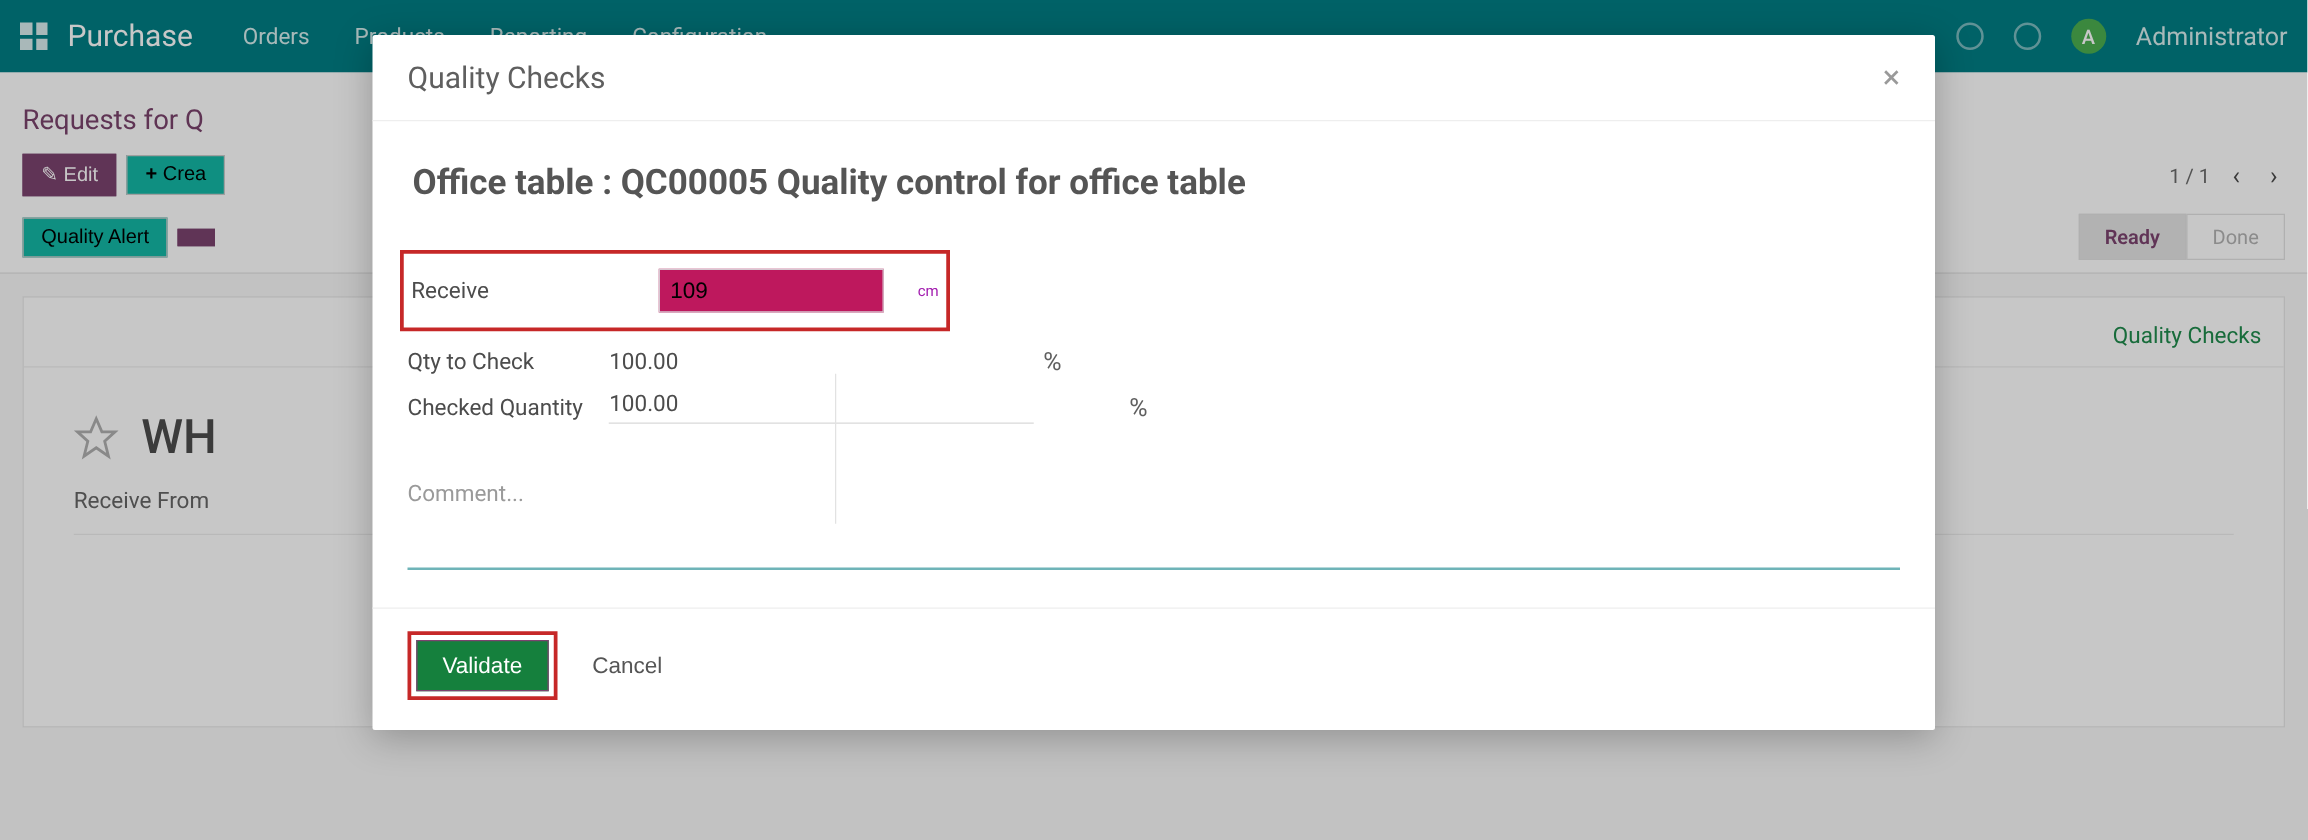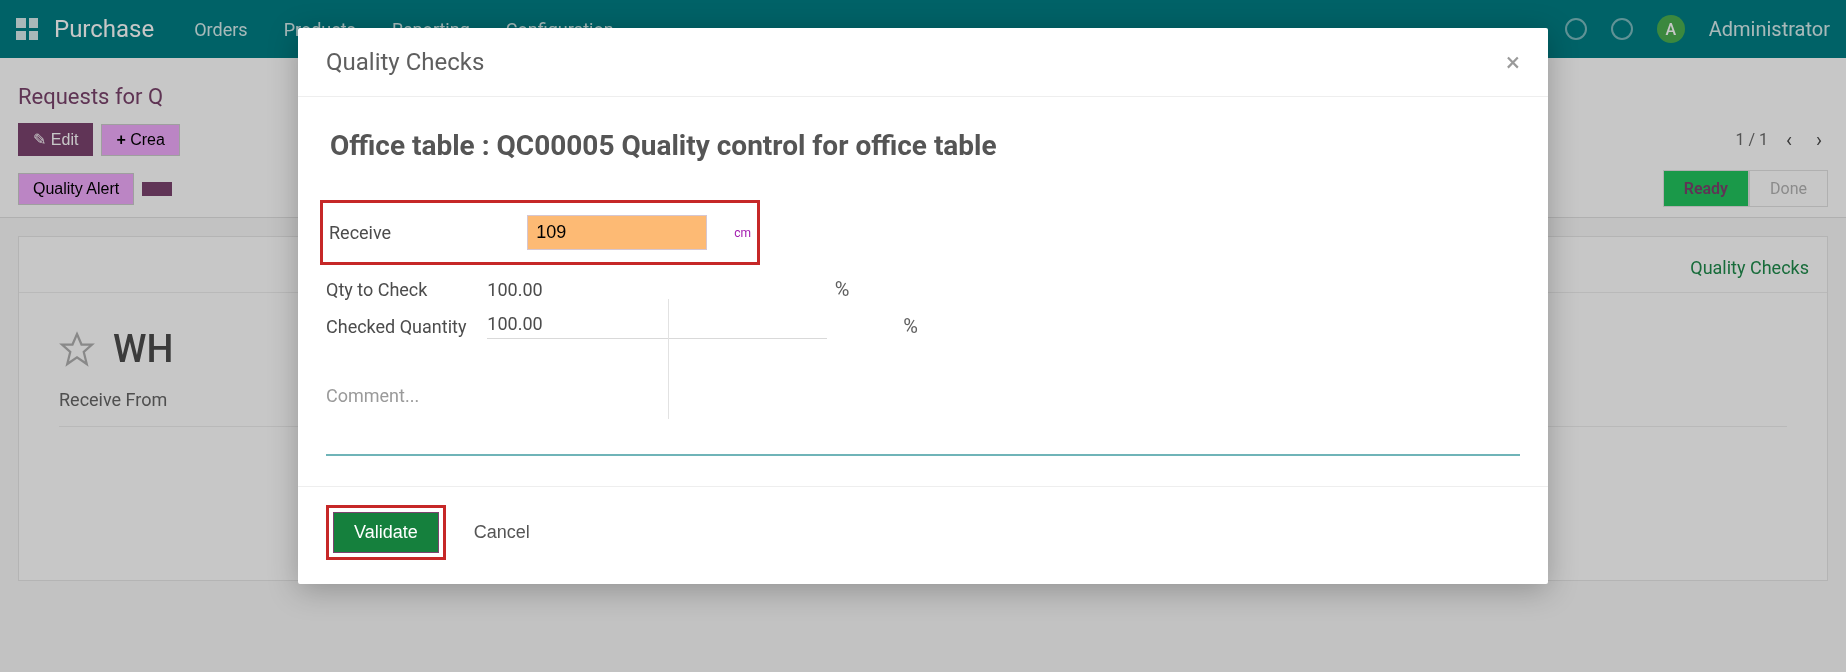--- a/index.html
+++ b/index.html
@@ -40,32 +40,32 @@
     color: #fff; font-weight: 500; font-size: 16px;
   }
   .username { color: #d8edee; font-size: 20px; }
 
   
   .control-panel { padding: 14px 18px 10px; background: #fff; border-bottom: 1px solid #e2e2e2; }
   .breadcrumb-row { display: flex; align-items: center; justify-content: space-between; }
   .breadcrumb { font-size: 22px; color: #7a436c; margin-top: 12px; }
   .btn-row { margin-top: 14px; display: flex; align-items: center; gap: 8px; }
   .btn {
-    border: 1px solid #ccc; padding: 6px 14px; background: #f0abfc;
+    border: 1px solid #ccc; padding: 6px 14px; background: #14b8a6;
     font-size: 16px; cursor: pointer;
   }
   .btn-primary { background: #7c436f; color: #fff; border-color: #7c436f; }
   .pager { margin-left: auto; display: flex; align-items: center; gap: 12px; font-size: 16px; color: #6b6b6b; }
   .pager .arrow { font-size: 20px; color: #4c4c4c; cursor: pointer; padding: 0 6px; }
 
   
   .status-row { margin-top: 14px; display: flex; align-items: center; gap: 8px; }
   .statusbar { margin-left: auto; display: flex; align-items: center; }
   .statusbar-step { padding: 8px 20px; font-size: 16px; border: 1px solid #e2e2e2; position: relative; }
-  .statusbar-step.active { color: #7c436f; font-weight: 600; background: #22c55e; }
+  .statusbar-step.active { color: #7c436f; font-weight: 600; background: #e5e5e5; }
   .statusbar-step.muted { color: #b3b3b3; }
 
   
   .sheet-wrap { padding: 18px; }
   .sheet { background: #fff; border: 1px solid #e7e7e7; position: relative; }
   .sheet-top-btn {
     position: absolute; right: 18px; top: 20px;
     color: #1f8b4c; font-size: 18px; cursor: pointer;
   }
   .sheet-inner { padding: 34px 40px; }
@@ -95,21 +95,21 @@
   .modal-subtitle { font-size: 28px; color: #555; margin: 18px 4px 38px; }
   .form-row {
     display: flex; align-items: center; padding: 6px 0;
     width: 600px;
   }
   .form-row .lbl { width: 206px; font-size: 18px; color: #4c4c4c; }
   .form-row .val-wrap { flex: 1; display: flex; align-items: center; gap: 8px; }
   .highlight-box { border: 3px solid #c62828; padding: 6px 6px; margin-left: -6px; width: 440px; }
   .input-num {
     width: 180px; padding: 6px 8px; font-size: 18px;
-    border: 1px solid #d6c6d0; background: #fdba74;
+    border: 1px solid #d6c6d0; background: #be185d;
   }
   .unit { font-size: 12px; color: #a21caf; margin-left: 19px; }
   .pct { font-size: 20px; color: #5f5f5f; margin-left: auto; position: relative; left: -8px; }
   .editable-val {
     border-bottom: 1px solid #d9d9d9; padding-bottom: 4px;
     min-width: 340px; font-size: 18px; color: #4c4c4c;
   }
   .static-val { font-size: 18px; color: #4c4c4c; }
   .val-row-wide { width: 560px; display: flex; align-items: center; }
   .comment-box {

